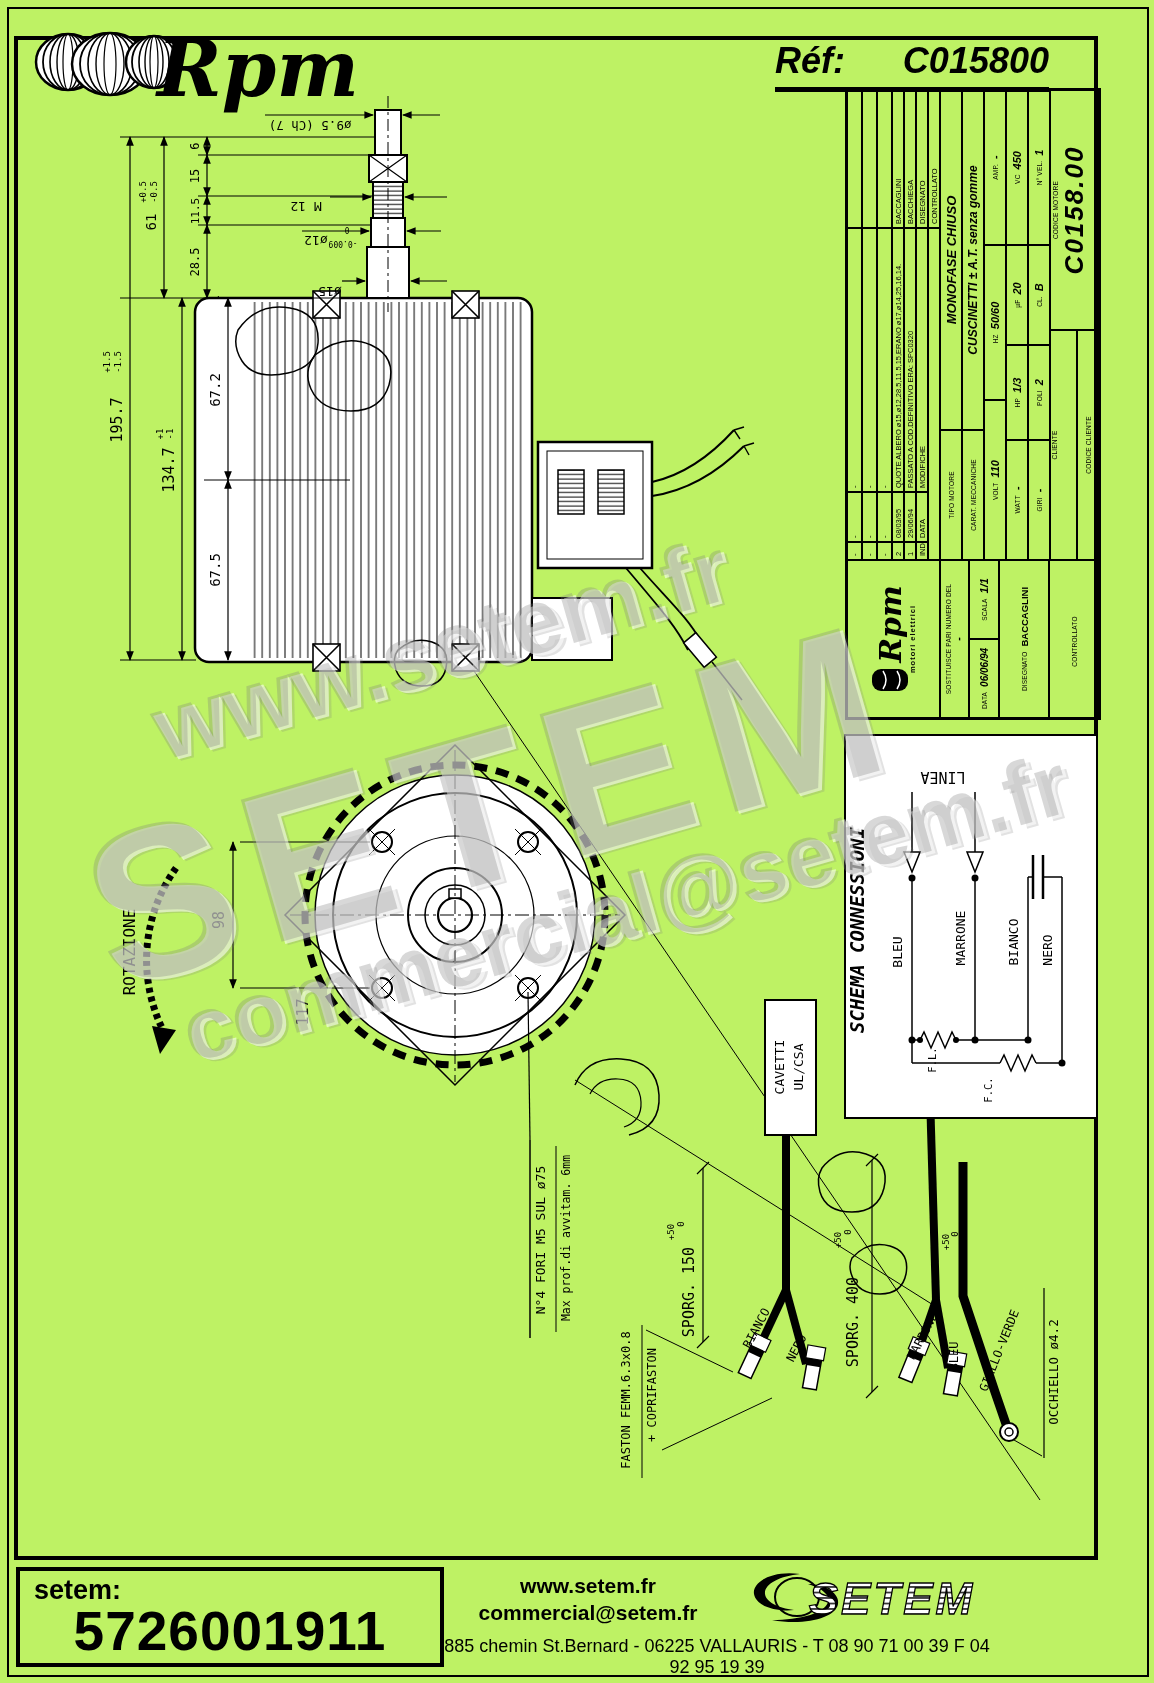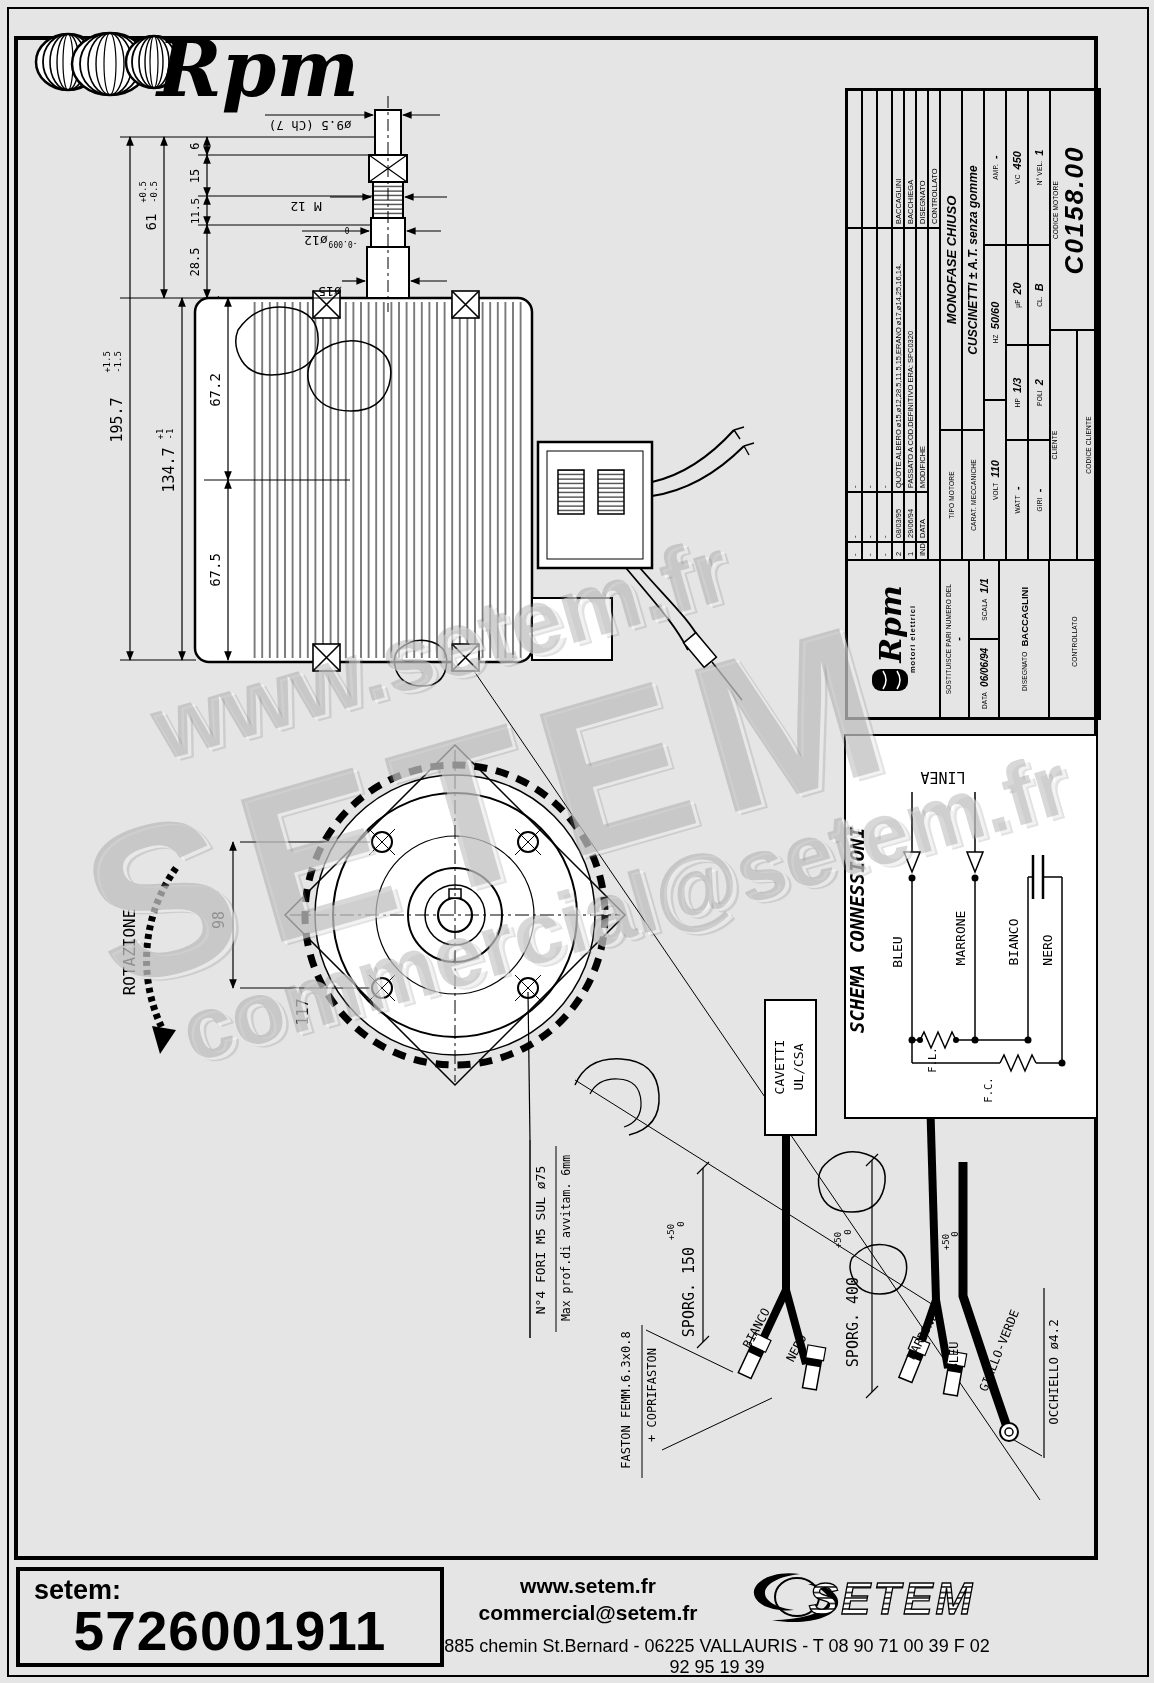--- a/index.html
+++ b/index.html
@@ -1,16 +1,16 @@
 <!DOCTYPE html>
 <html><head>
 <meta charset="utf-8">
 <style>
   html,body{margin:0;padding:0;background:#fff}
-  .sheet{position:relative;width:1154px;height:1683px;background:#e5e5e5;overflow:hidden;
+  .sheet{position:relative;width:1154px;height:1683px;background:#bef264;overflow:hidden;
          font-family:"Liberation Sans",sans-serif;color:#000}
   .abs{position:absolute}
   .outer-border{left:7px;top:7px;width:1138px;height:1666px;border:2px solid #000}
   .frame{left:14px;top:36px;width:1084px;height:1524px;border:4px solid #000;box-sizing:border-box}
   
   .ref{left:775px;top:40px;width:274px;display:flex;justify-content:space-between;
        font:italic bold 36px "Liberation Sans",sans-serif;border-bottom:5px solid #000;padding-bottom:5px}
   
   .tb{left:845px;top:92px;width:628px;height:252px;transform-origin:0 0;
       transform:rotate(-90deg) translateX(-628px);border:2px solid #000;box-sizing:content-box;background:transparent}
@@ -505,24 +505,28 @@
     <div class="cell col" style="left:388px;top:203px;width:240px;height:49px">
       <span class="lb">CODICE MOTORE</span>
       <span class="big-code">C0158.00</span>
     </div>
   </div>
 
   <div class="wm" style="left:140px;top:680px;font-size:92px;transform:rotate(-16deg)">www.setem.fr</div>
   <div class="wm" style="left:58px;top:800px;font-size:215px;letter-spacing:18px;transform:rotate(-16deg)">SETEM</div>
   <div class="wm" style="left:170px;top:985px;font-size:88px;transform:rotate(-16deg)">commercial@setem.fr</div>
 
+  <div class="abs ref">
+    <span>Réf:</span>
+    <span>C015800</span>
+  </div>
 
   <div class="abs codebox">
     <div class="codelbl">setem:</div>
     <div class="codeval">5726001911</div>
   </div>
   <div class="abs sitebox">
     <div>www.setem.fr</div>
     <div>commercial@setem.fr</div>
   </div>
-  <div class="abs addr">885 chemin St.Bernard  -  06225 VALLAURIS  -  T 08 90 71 00 39   F 02 92 95 19 39</div>
+  <div class="abs addr">885 chemin St.Bernard  -  06225 VALLAURIS  -  T 08 90 71 00 39   F 04 92 95 19 39</div>
 
 </div>
 
 </body></html>

